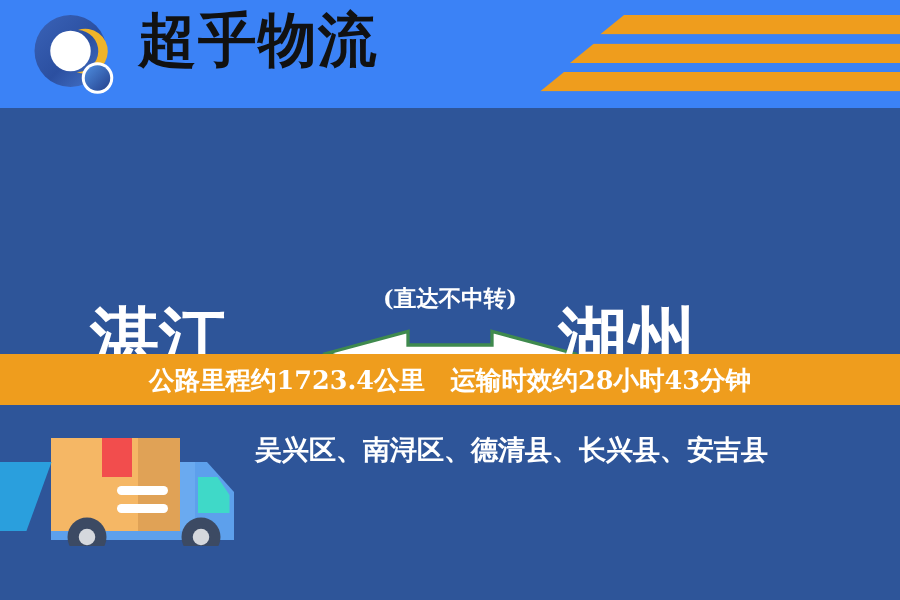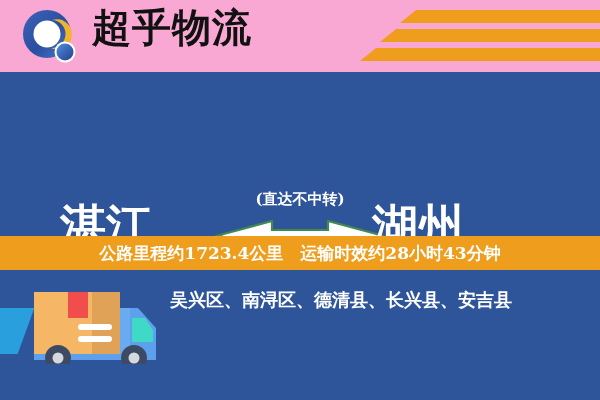--- a/index.html
+++ b/index.html
@@ -16,21 +16,21 @@
     height: 400px;
     overflow: hidden;
     background: #2e5599;
   }
 
   
   .header {
     position: absolute;
     left: 0; top: 0;
     width: 600px; height: 72px;
-    background: #f9a8d4;
+    background: #3b82f6;
     overflow: hidden;
   }
   .logo-mark {
     position: absolute;
     left: 22px; top: 9px;
     width: 56px; height: 56px;
   }
   .logo-mark svg { display: block; }
 
   .brand-cn {

